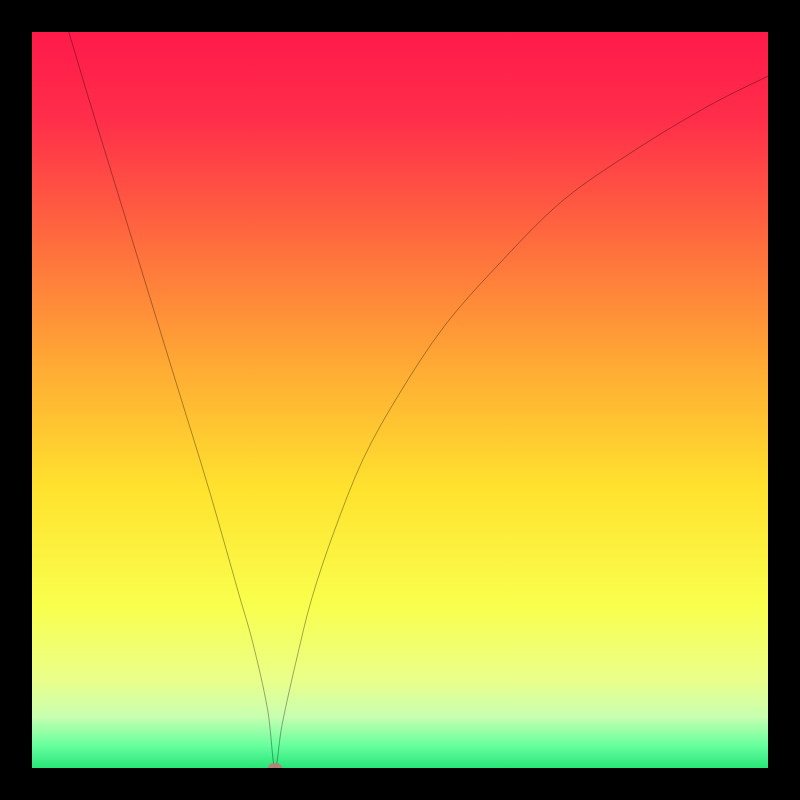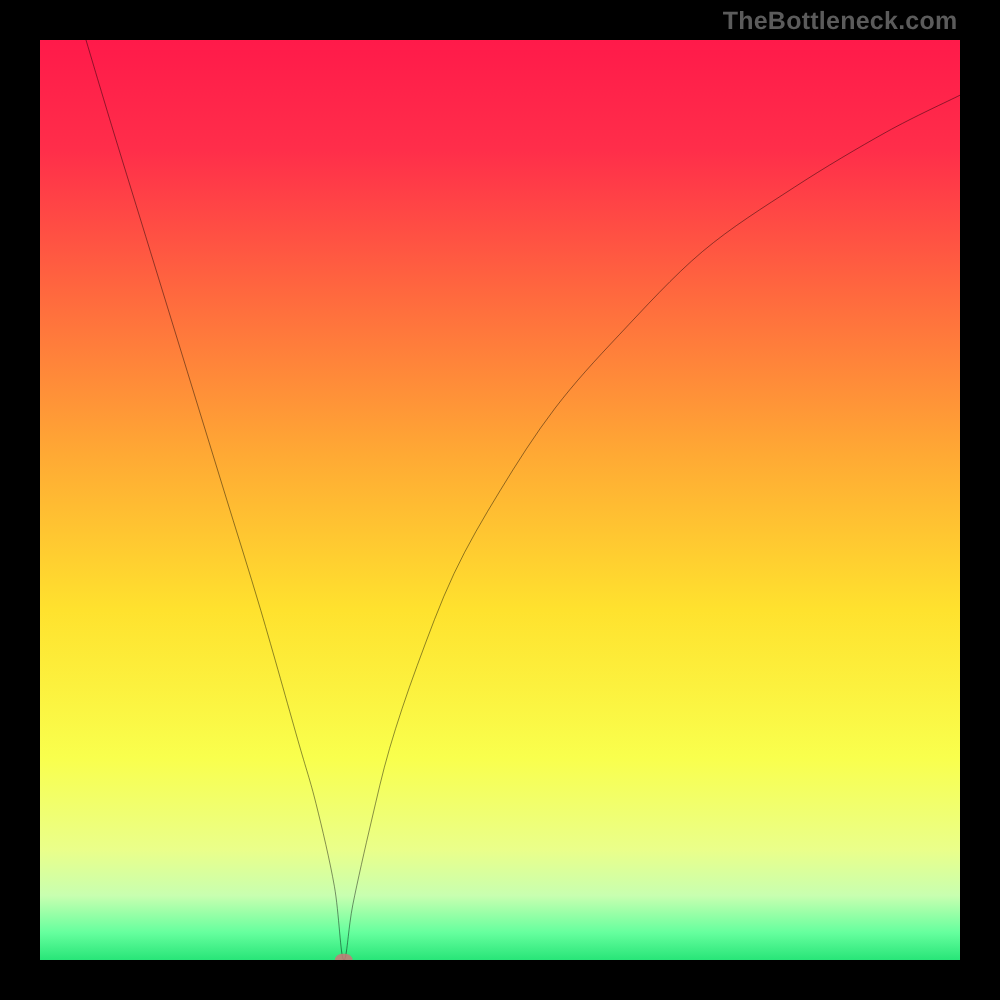--- a/index.html
+++ b/index.html
@@ -45,21 +45,20 @@
     border-radius: 50% / 60%;
     background: #c97878;
     opacity: 0.85;
     transform: translate(-50%, -50%);
   }
 </style>
 </head>
 <body>
 
 <div class="frame">
-  <div class="watermark">TheBottleneck.com</div>
   <div class="plot-area">
     <svg class="gradient-bg" viewBox="0 0 100 100" preserveAspectRatio="none">
       <defs>
         <linearGradient id="grad" x1="0" y1="0" x2="0" y2="1">
             <stop offset="0%" stop-color="#ff1a4a"></stop>
             <stop offset="12%" stop-color="#ff2e4a"></stop>
             <stop offset="28%" stop-color="#ff6a3e"></stop>
             <stop offset="45%" stop-color="#ffa934"></stop>
             <stop offset="62%" stop-color="#ffe22e"></stop>
             <stop offset="78%" stop-color="#f9ff4d"></stop>

